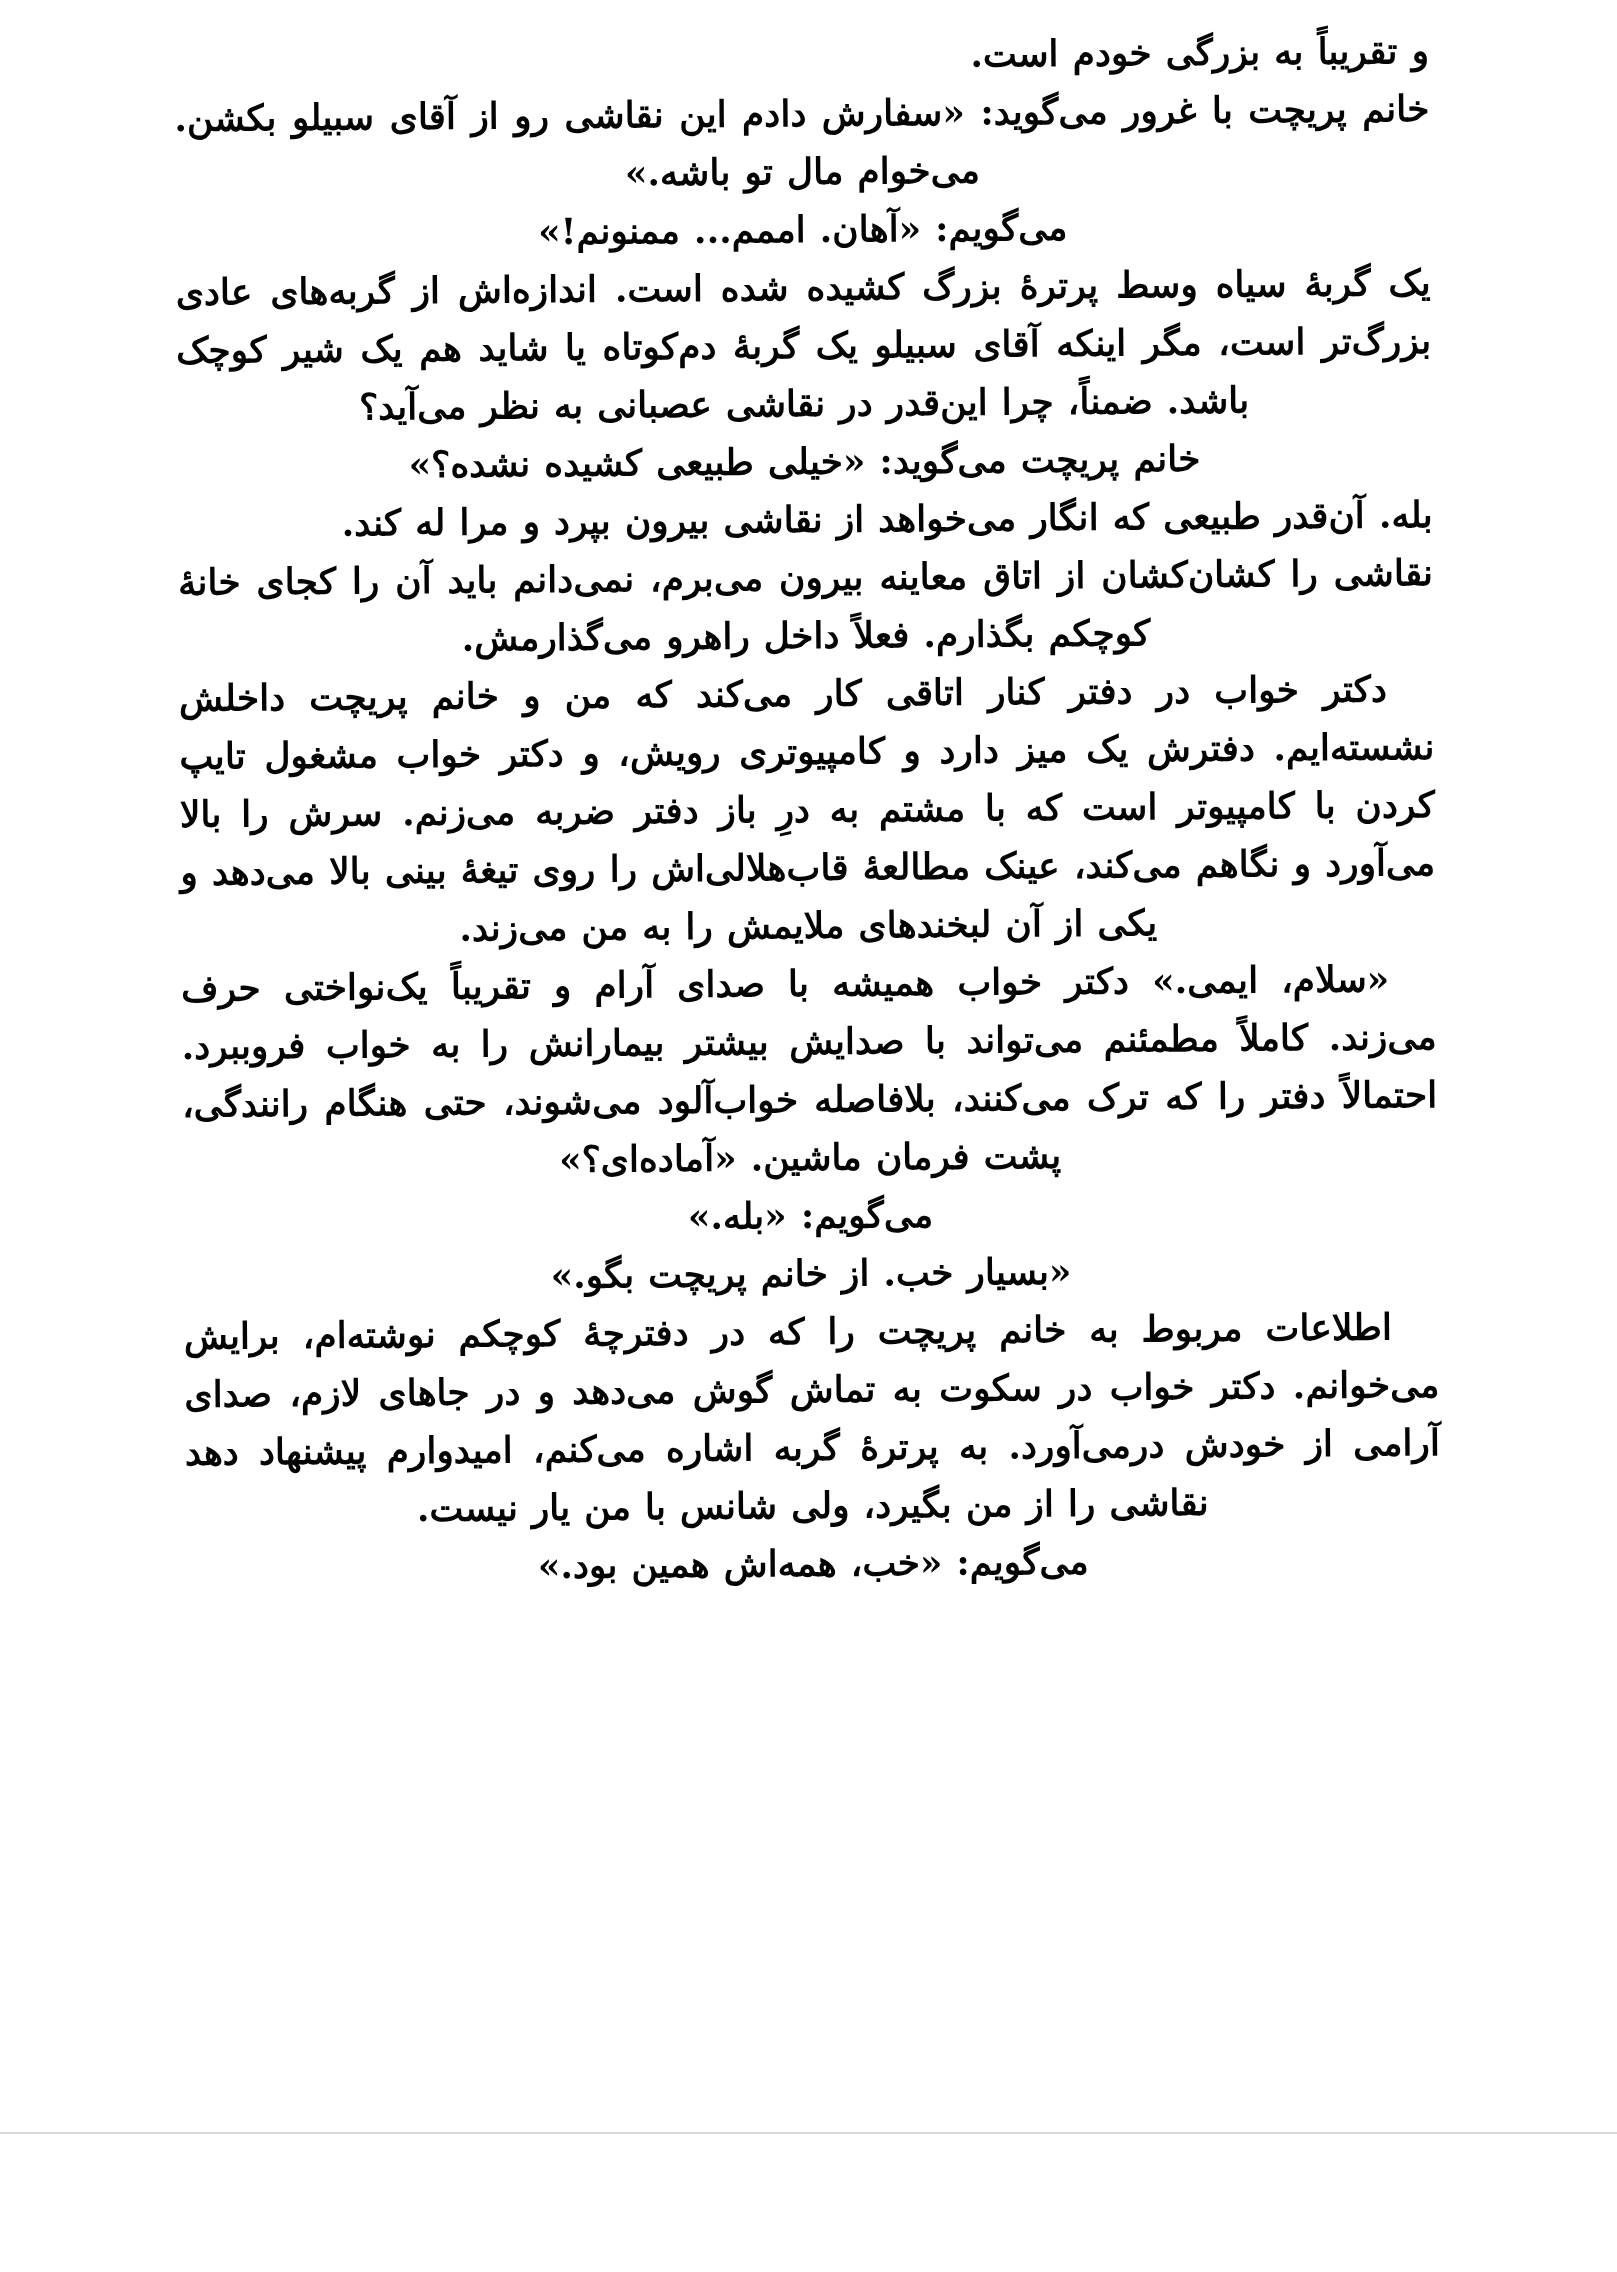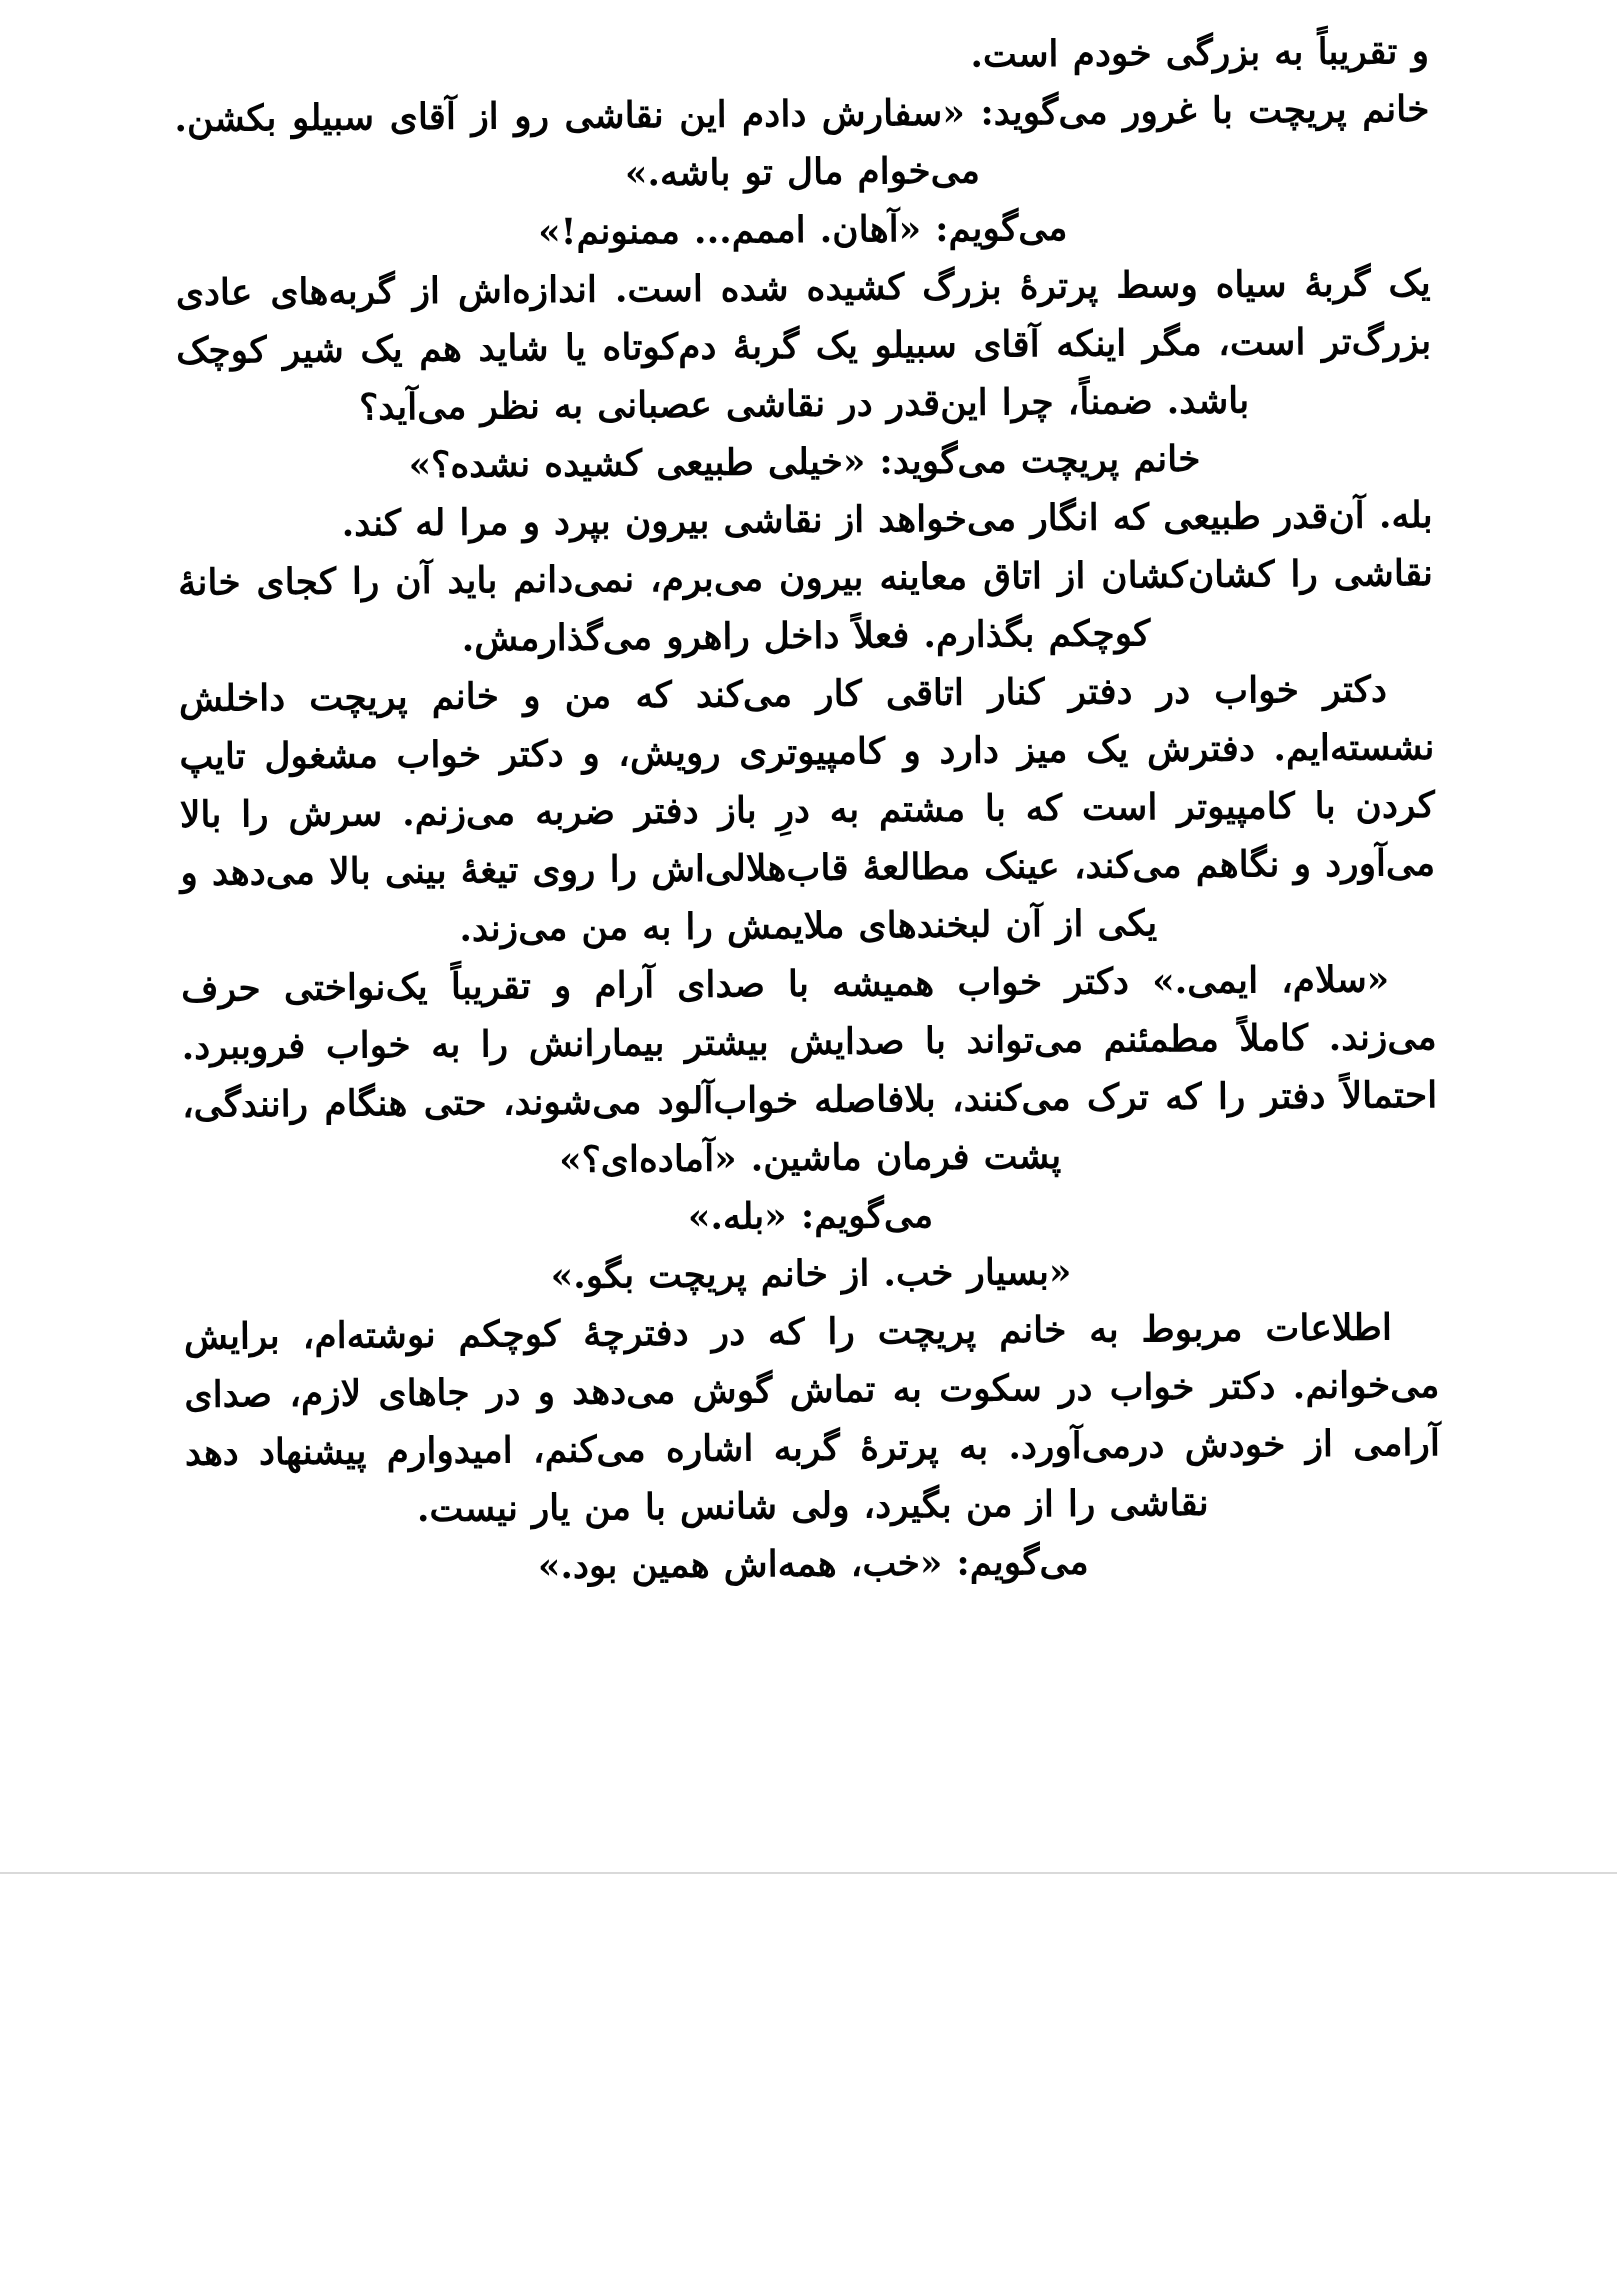--- a/index.html
+++ b/index.html
@@ -4,21 +4,21 @@
 <style>
   html, body {
     margin: 0;
     padding: 0;
     background: #ffffff;
   }
 
   .page {
     position: relative;
     width: 1617px;
-    height: 1874px;
+    height: 2134px;
     background: #ffffff;
     overflow: hidden;
     box-sizing: border-box;
     margin-left: 36px;
   }
 
   
   .skew-wrap {
     position: absolute;
     top: 0;

